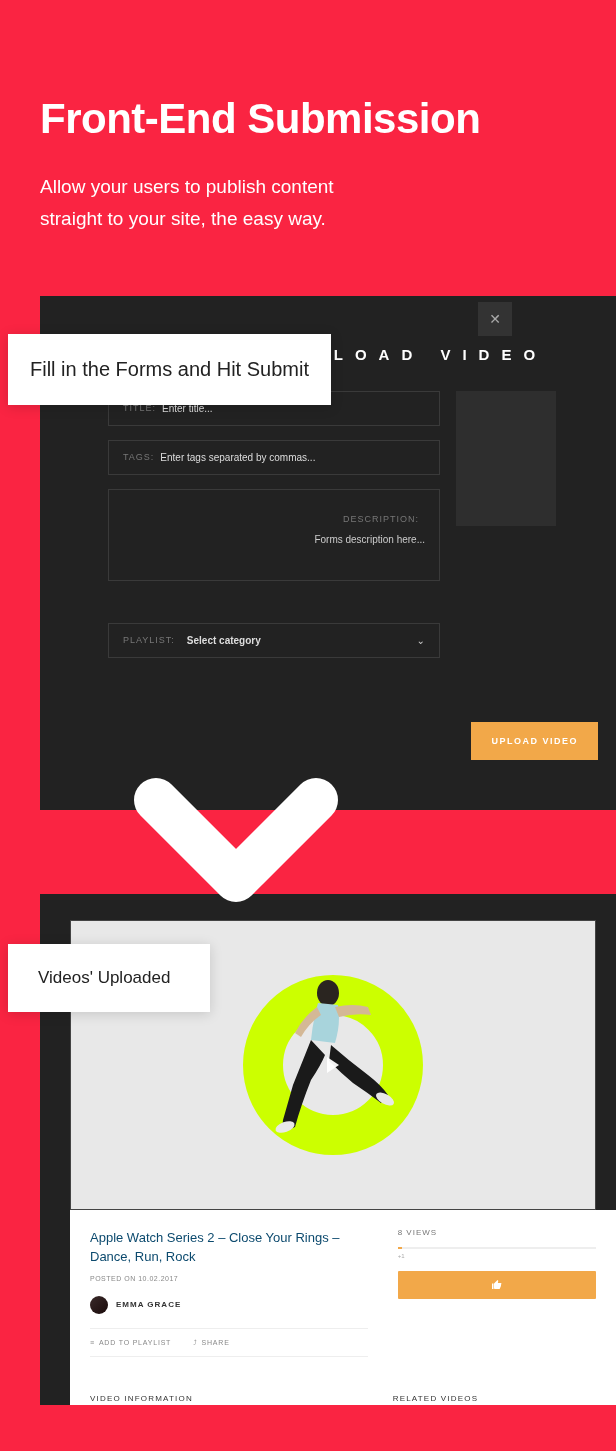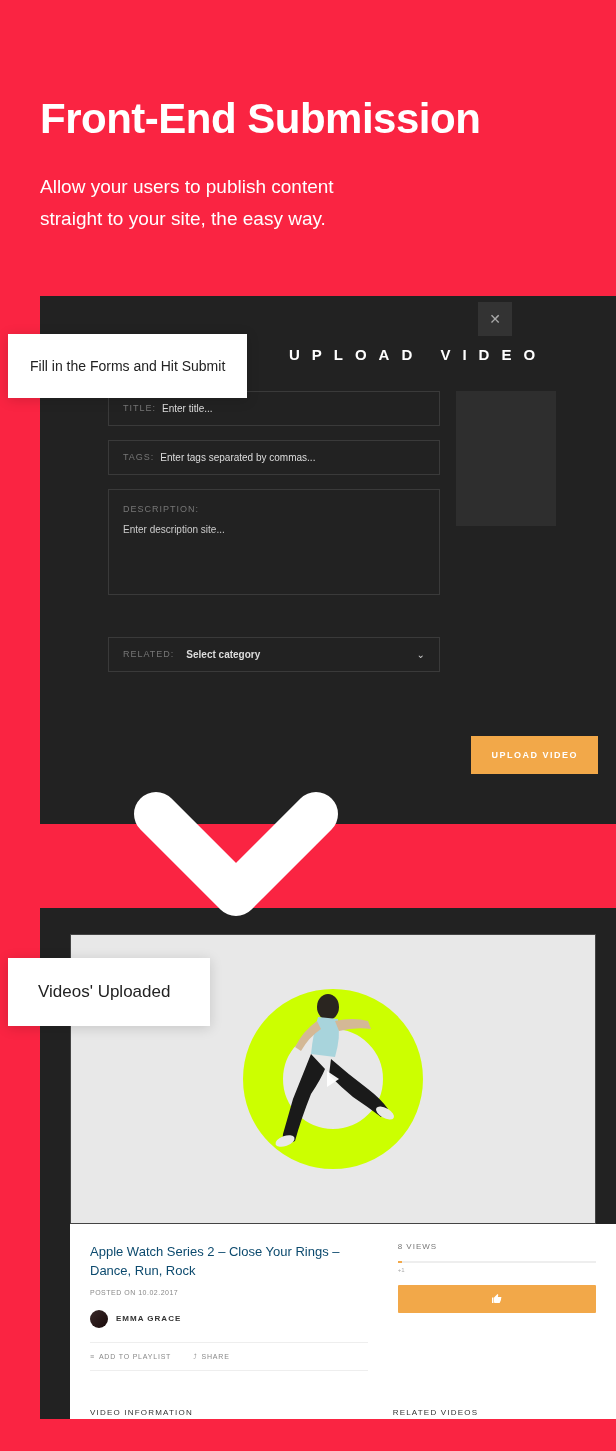--- a/index.html
+++ b/index.html
@@ -4,27 +4,27 @@
 <style>
 * { margin: 0; padding: 0; box-sizing: border-box; }
 body { font-family: -apple-system, BlinkMacSystemFont, "Segoe UI", Arial, sans-serif; background: #fa2442; width: 616px; overflow-x: hidden; }
 .hero { text-align: left; padding: 95px 40px 60px; color: #fff; }
 .hero h1 { font-size: 42px; font-weight: 800; letter-spacing: -0.5px; margin-bottom: 28px; }
 .hero p { font-size: 19px; font-weight: 400; line-height: 1.7; }
 
 .panel1 { background: #222; margin-left: 40px; position: relative; padding: 50px 0 30px 0; }
 .close-btn { position: absolute; top: 6px; right: 104px; width: 34px; height: 34px; background: #333; color: #aaa; display: flex; align-items: center; justify-content: center; font-size: 14px; cursor: pointer; }
 .upload-title { color: #fff; font-size: 15px; font-weight: 700; letter-spacing: 12px; text-align: center; padding-left: 180px; }
-.label-box { position: absolute; left: -32px; top: 38px; background: #fff; color: #222; padding: 24px 22px; font-size: 14px; font-weight: 500; box-shadow: 0 2px 12px rgba(0,0,0,0.15); }
+.label-box { position: absolute; left: -32px; top: 38px; background: #fff; color: #222; padding: 24px 22px; font-size: 20px; font-weight: 500; box-shadow: 0 2px 12px rgba(0,0,0,0.15); }
 
 .form-area { padding: 28px 60px 10px 68px; display: flex; gap: 16px; }
 .form-col { flex: 1; }
 .preview-box { width: 100px; height: 135px; background: #2e2e2e; }
 .field { border: 1px solid #3a3a3a; padding: 11px 14px; margin-bottom: 14px; display: flex; align-items: center; }
-.field-tall { height: 106px; align-items: flex-start; padding-top: 14px; flex-direction: column; }
+.field-tall { height: 92px; align-items: flex-end; padding-top: 24px; flex-direction: column; }
 .flabel { color: #777; font-size: 9px; letter-spacing: 1px; margin-right: 6px; }
 .fval { color: #ddd; font-size: 10px; }
 .field-tall .flabel { margin-bottom: 10px; }
 .field-tall .fval { color: #ccc; }
 .field-select { position: relative; }
 .chev { position: absolute; right: 14px; color: #ccc; font-size: 10px; }
 .select-val { color: #ddd; font-size: 10px; font-weight: 600; margin-left: 6px; }
 
 .upload-btn { background: #f2a849; color: #fff; font-size: 9px; font-weight: 700; letter-spacing: 1.5px; padding: 14px 20px; float: right; margin: 40px 18px 20px 0; cursor: pointer; }
 .clearfix::after { content: ""; display: table; clear: both; }
@@ -84,25 +84,25 @@
       <div class="field">
         <span class="flabel">TITLE:</span>
         <span class="fval">Enter title...</span>
       </div>
       <div class="field">
         <span class="flabel">TAGS:</span>
         <span class="fval">Enter tags separated by commas...</span>
       </div>
       <div class="field field-tall">
         <span class="flabel">DESCRIPTION:</span>
-        <span class="fval">Enter description site...</span>
+        <span class="fval">Forms description here...</span>
       </div>
       <div style="height:28px"></div>
       <div class="field field-select">
-        <span class="flabel">RELATED:</span>
+        <span class="flabel">PLAYLIST:</span>
         <span class="select-val">Select category</span>
         <span class="chev">⌄</span>
       </div>
     </div>
     <div class="preview-box"></div>
   </div>
 
   <div class="upload-btn">UPLOAD VIDEO</div>
 </div>
 

